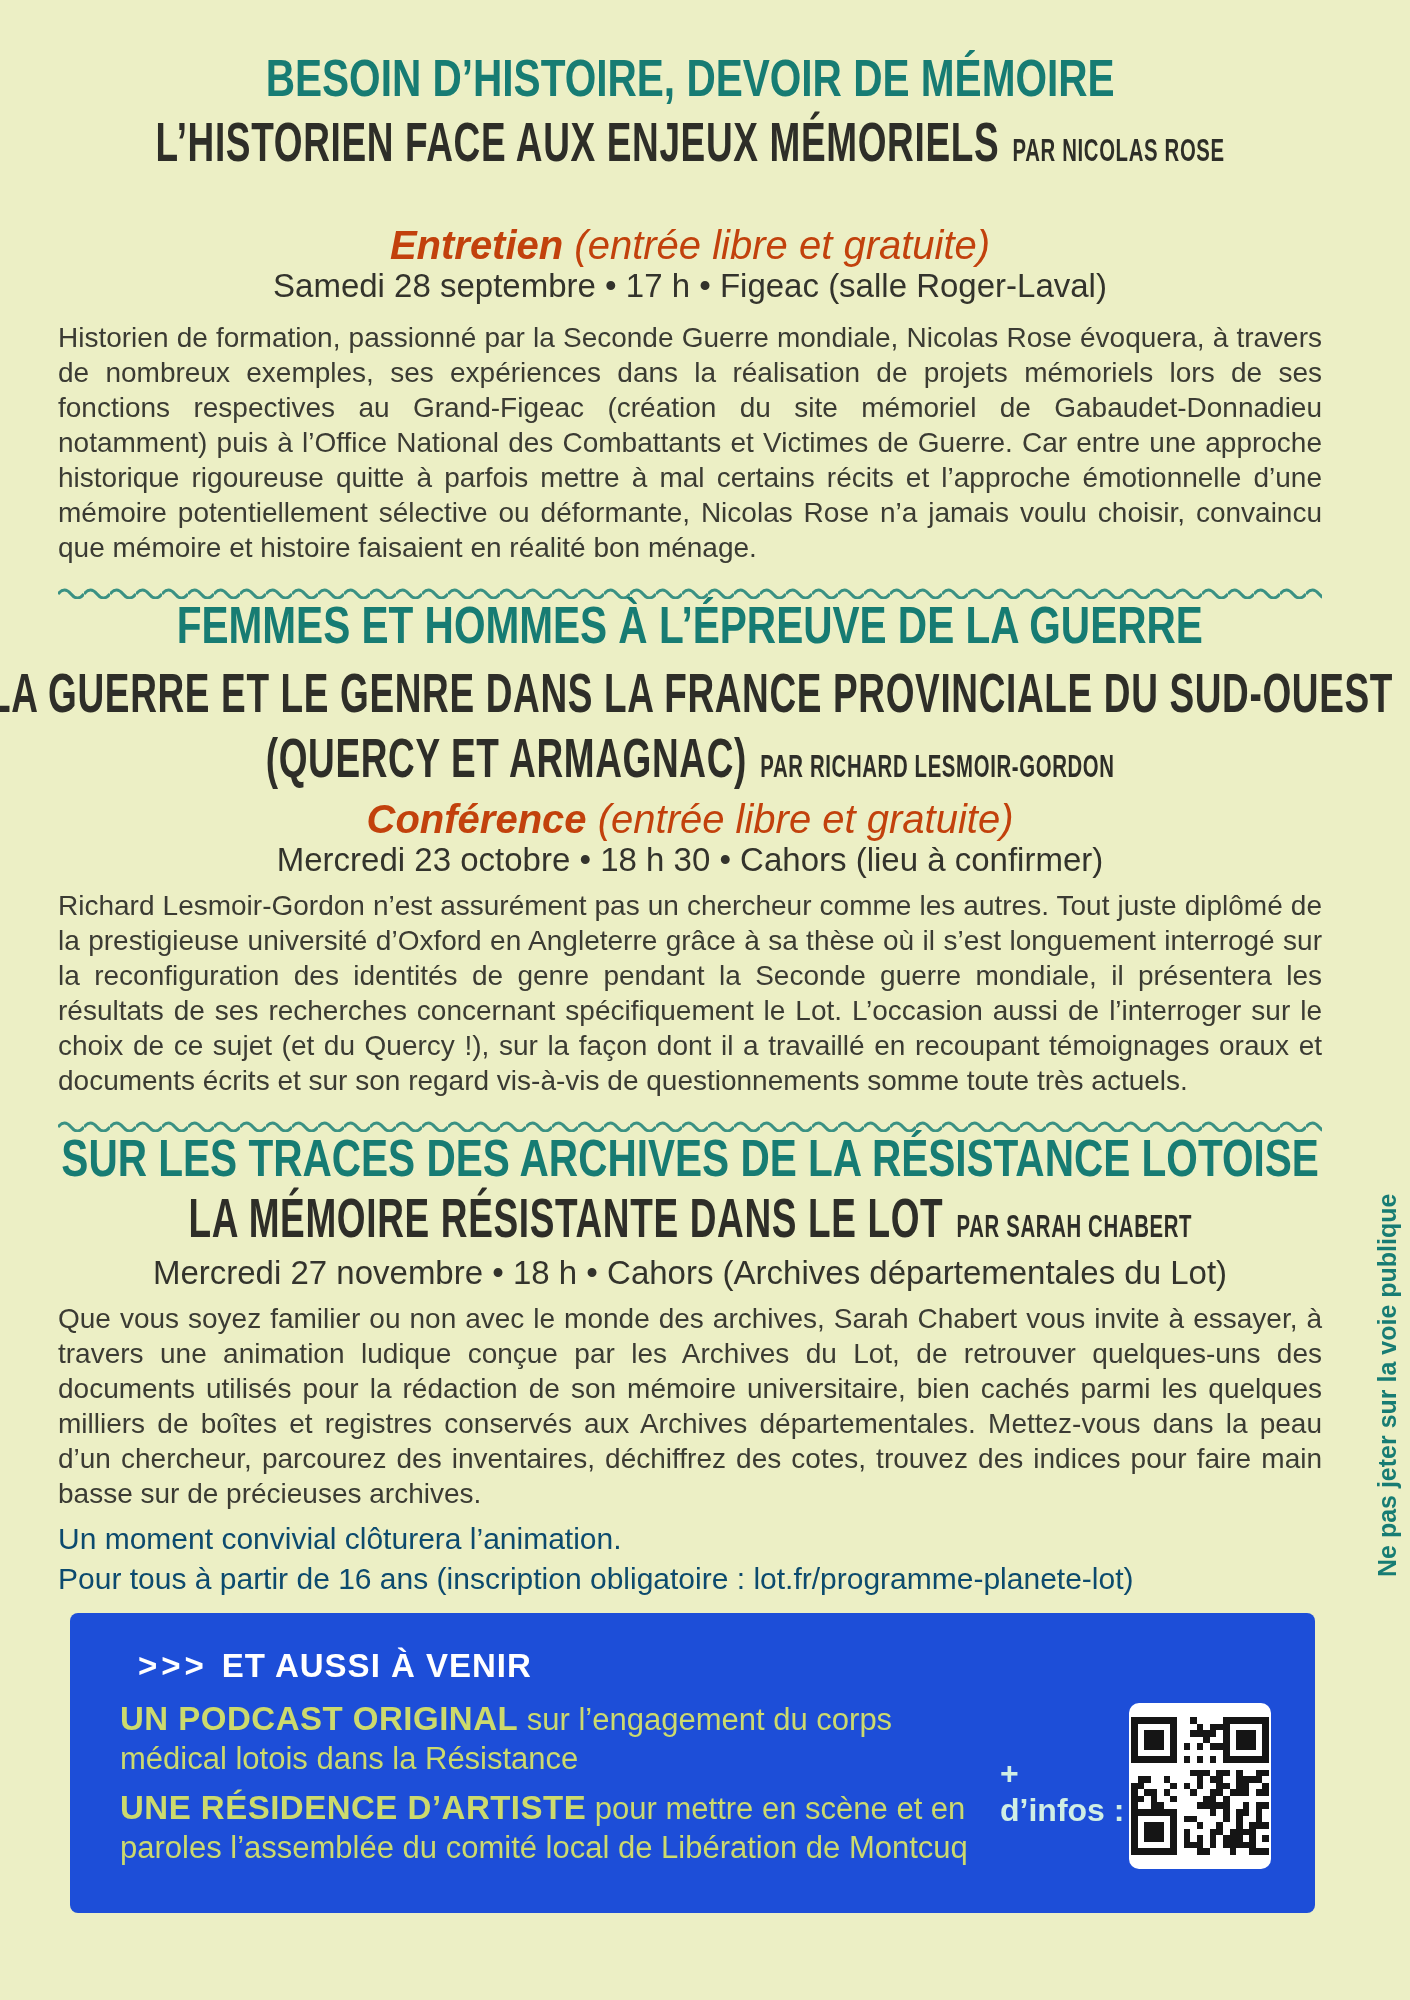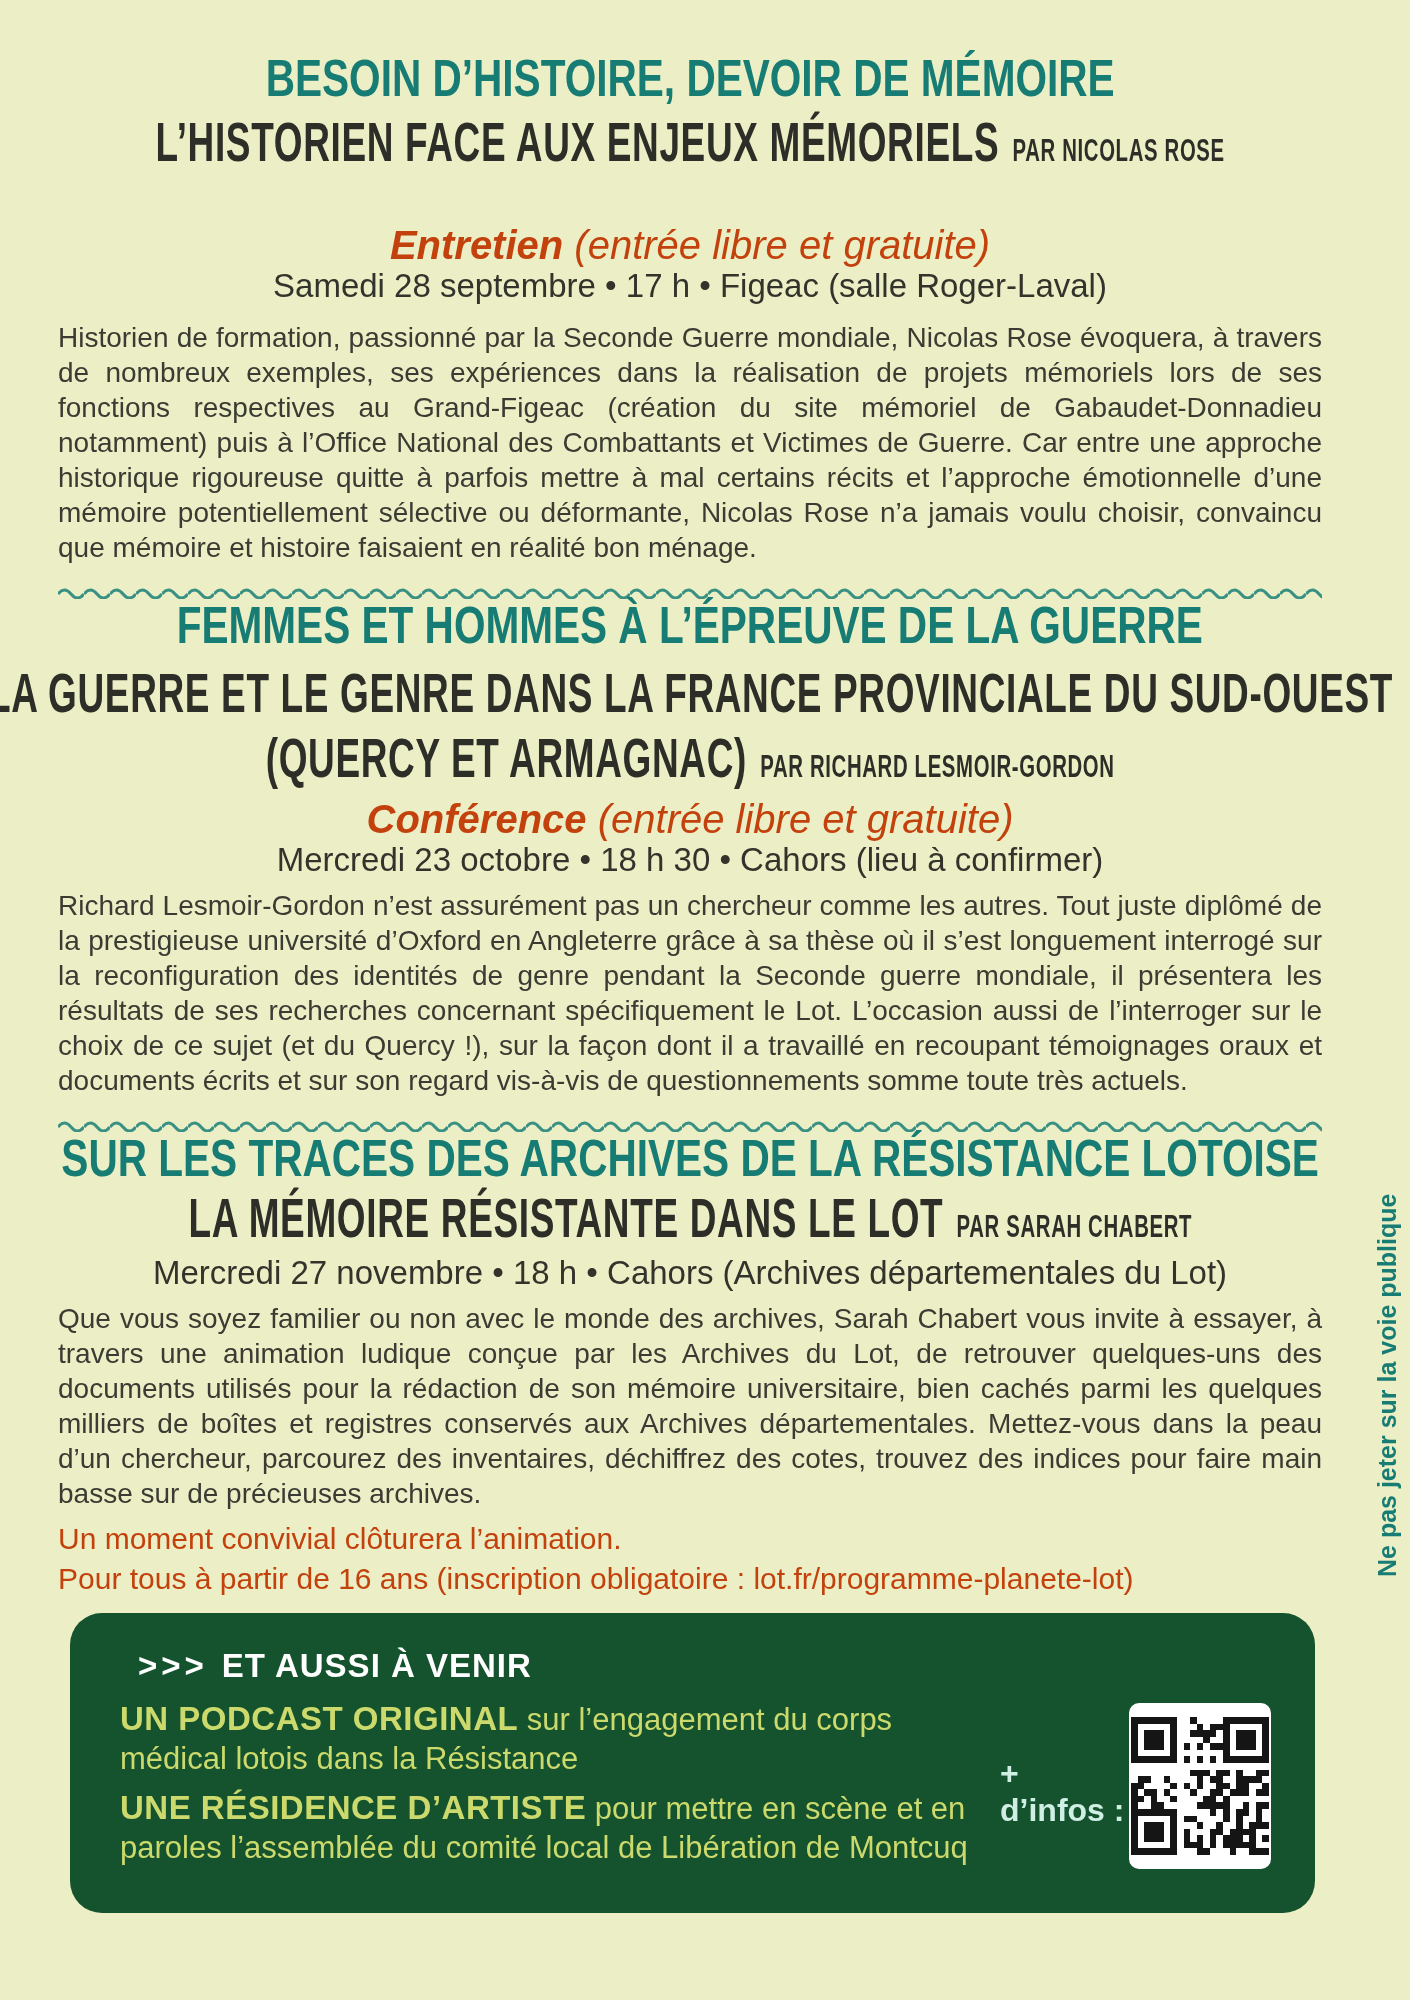--- a/index.html
+++ b/index.html
@@ -34,28 +34,28 @@
     text-align:justify;
     color:#3b3b33;
   }
   p.desc.m8{margin-top:8px;}
 
   .divider{margin:18px 0 0 0;height:16px;}
   .divider svg{display:block;width:100%;height:16px;}
 
   .mt32{margin-top:32px;} .mt28{margin-top:28px;} .mt10{margin-top:10px;}
 
-  .outro{margin:8px 0 8px 0;font-size:30px;line-height:40px;color:#c2410c;}
+  .outro{margin:8px 0 8px 0;font-size:30px;line-height:40px;color:#0c4a6e;}
   .outro div{margin:0;}
 
   .footer-box{
     margin:14px 0 0 12px;
     width:1245px;height:300px;
-    background:#14532d;
-    border-radius:32px;
+    background:#1d4ed8;
+    border-radius:8px;
     box-sizing:border-box;
     padding:34px 36px 0 50px;
     display:flex;
   }
   .footer-left{flex:1 1 auto;max-width:880px;}
   .footer-heading{color:#ffffff;font-size:33px;font-weight:bold;letter-spacing:1px;margin-left:18px;}
   .footer-heading .arrows{letter-spacing:4px;margin-right:14px;font-weight:bold;}
   .footer-item{margin:14px 0 0 0;color:#ccda6d;font-size:31px;line-height:39px;}
   .footer-item .lead{font-weight:bold;font-size:33px;letter-spacing:0.5px;}
   .footer-item.second{margin-top:10px;}

